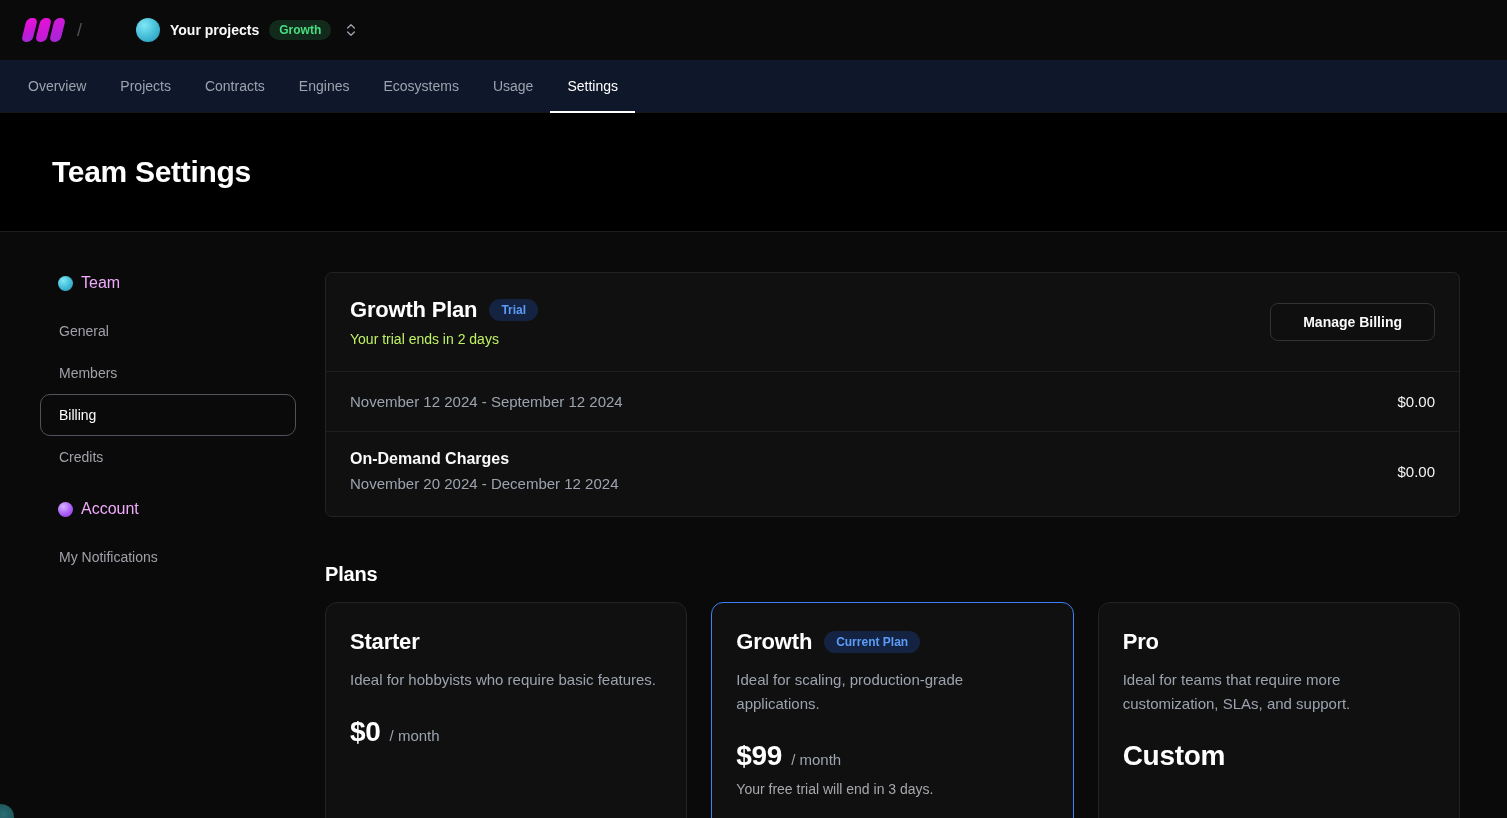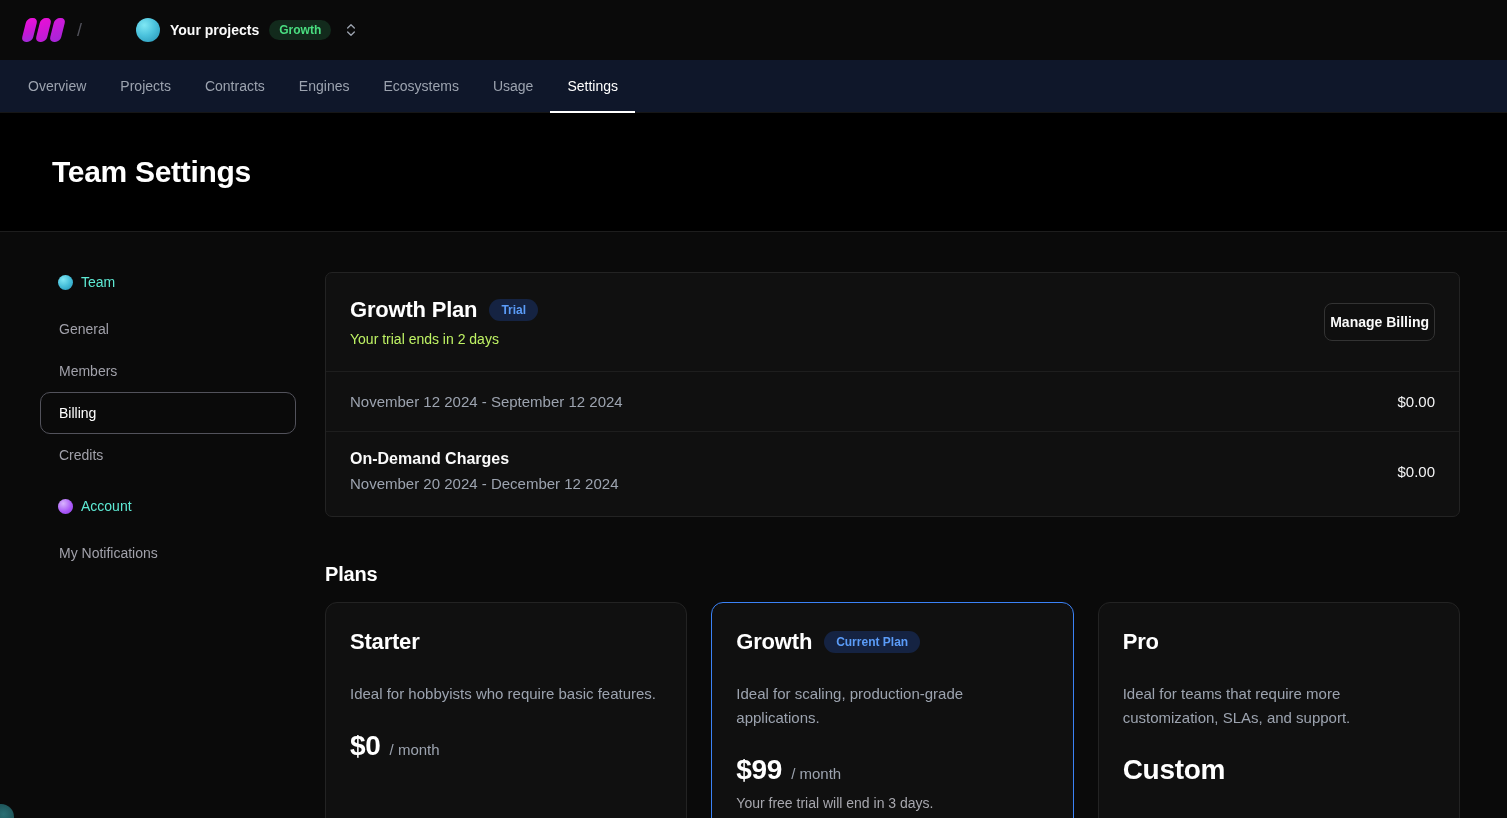--- a/index.html
+++ b/index.html
@@ -80,21 +80,21 @@
 
   .sidebar { width: 296px; flex-shrink: 0; padding: 40px 0 0 40px; }
   .side-section-label {
     display: flex; align-items: center; gap: 8px;
     padding: 0 18px; margin-bottom: 18px; margin-top: 2px;
   }
   .side-section-label.account { margin-top: 22px; }
   .side-dot { width: 15px; height: 15px; border-radius: 50%; }
   .side-dot.teal { background: radial-gradient(circle at 35% 30%, #7fe7f4 0%, #45bed9 50%, #2391b4 100%); }
   .side-dot.purple { background: radial-gradient(circle at 35% 30%, #d8b4fe 0%, #a855f7 60%, #8b45e0 100%); }
-  .side-section-text { font-size: 14px; color: #5eead4; }
+  .side-section-text { font-size: 16px; color: #f0abfc; }
   .side-item {
     display: block; width: 256px; text-align: left;
     font-size: 14px; color: #a1a1aa; cursor: pointer;
     padding: 12px 18px; border: 1px solid transparent; border-radius: 10px;
     background: none; font-family: inherit; margin-bottom: 0;
   }
   .side-item.active { color: #fff; border-color: #52525b; }
 
   .main { flex: 1; padding: 40px 47px 0 29px; }
 
@@ -110,42 +110,42 @@
   .plan-title-row { display: flex; align-items: center; gap: 12px; }
   .plan-title { font-size: 22px; font-weight: 700; letter-spacing: -0.2px; }
   .badge-blue {
     font-size: 12px; font-weight: 600; color: #5b9cf8;
     background: #152342; border-radius: 999px; padding: 5px 12px; line-height: 1;
   }
   .plan-subtitle { font-size: 14px; color: #bef264; margin-top: 8px; }
   .btn-outline {
     font-size: 14px; font-weight: 600; color: #fafafa;
     background: #0f0f0f; border: 1px solid #333; border-radius: 8px;
-    padding: 10px 5px; cursor: pointer; font-family: inherit;
+    padding: 10px 32px; cursor: pointer; font-family: inherit;
   }
   .billing-row {
     display: flex; align-items: center; justify-content: space-between;
     padding: 21px 24px; border-top: 1px solid #1e1e1e;
   }
   .row-period { font-size: 15px; color: #9ca3af; }
   .row-amount { font-size: 15px; color: #f4f4f5; }
   .row-title { font-size: 16px; font-weight: 600; color: #fafafa; margin-bottom: 7px; }
   .billing-row.two-line { padding: 18px 24px 24px; }
 
   
   .plans-heading { font-size: 20px; font-weight: 700; margin: 46px 0 16px; letter-spacing: -0.2px; }
   .plan-grid { display: grid; grid-template-columns: repeat(3, 1fr); gap: 24px; }
   .plan-card {
     background: #101010; border: 1px solid #232323; border-radius: 12px;
     padding: 26px 24px; height: 240px;
   }
   .plan-card.highlight { border-color: #3b82f6; }
   .plan-card-title-row { display: flex; align-items: center; gap: 12px; }
   .plan-card-title { font-size: 22px; font-weight: 700; letter-spacing: -0.2px; }
-  .plan-card-desc { font-size: 15px; color: #9ca3af; line-height: 1.6; margin-top: 27px; max-width: 315px; }
+  .plan-card-desc { font-size: 15px; color: #9ca3af; line-height: 1.6; margin-top: 13px; max-width: 315px; }
   .plan-price-row { display: flex; align-items: baseline; gap: 9px; margin-top: 24px; }
   .plan-price { font-size: 28px; font-weight: 700; letter-spacing: -0.3px; }
   .plan-per { font-size: 15px; color: #9ca3af; }
   .plan-note { font-size: 14px; color: #a7a7ae; margin-top: 9px; }
   .plan-note:empty, .plan-per:empty { display: none; }
 
   
   .chat-widget {
     position: absolute; left: -12px; bottom: -12px;
     width: 26px; height: 26px; border-radius: 50%;

